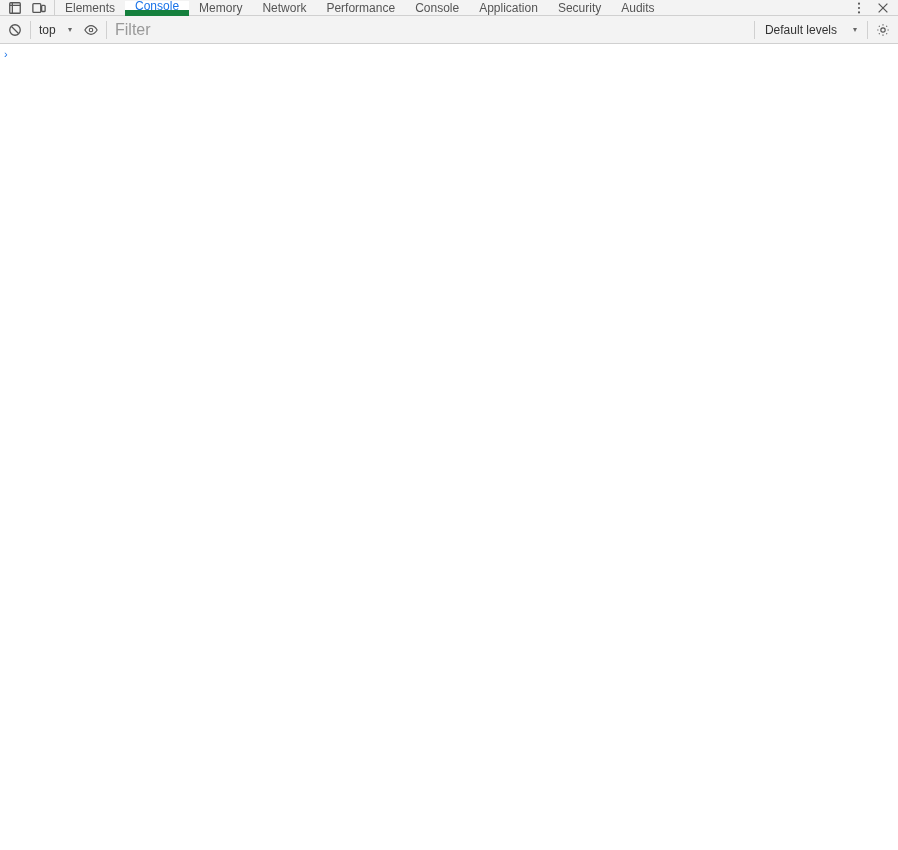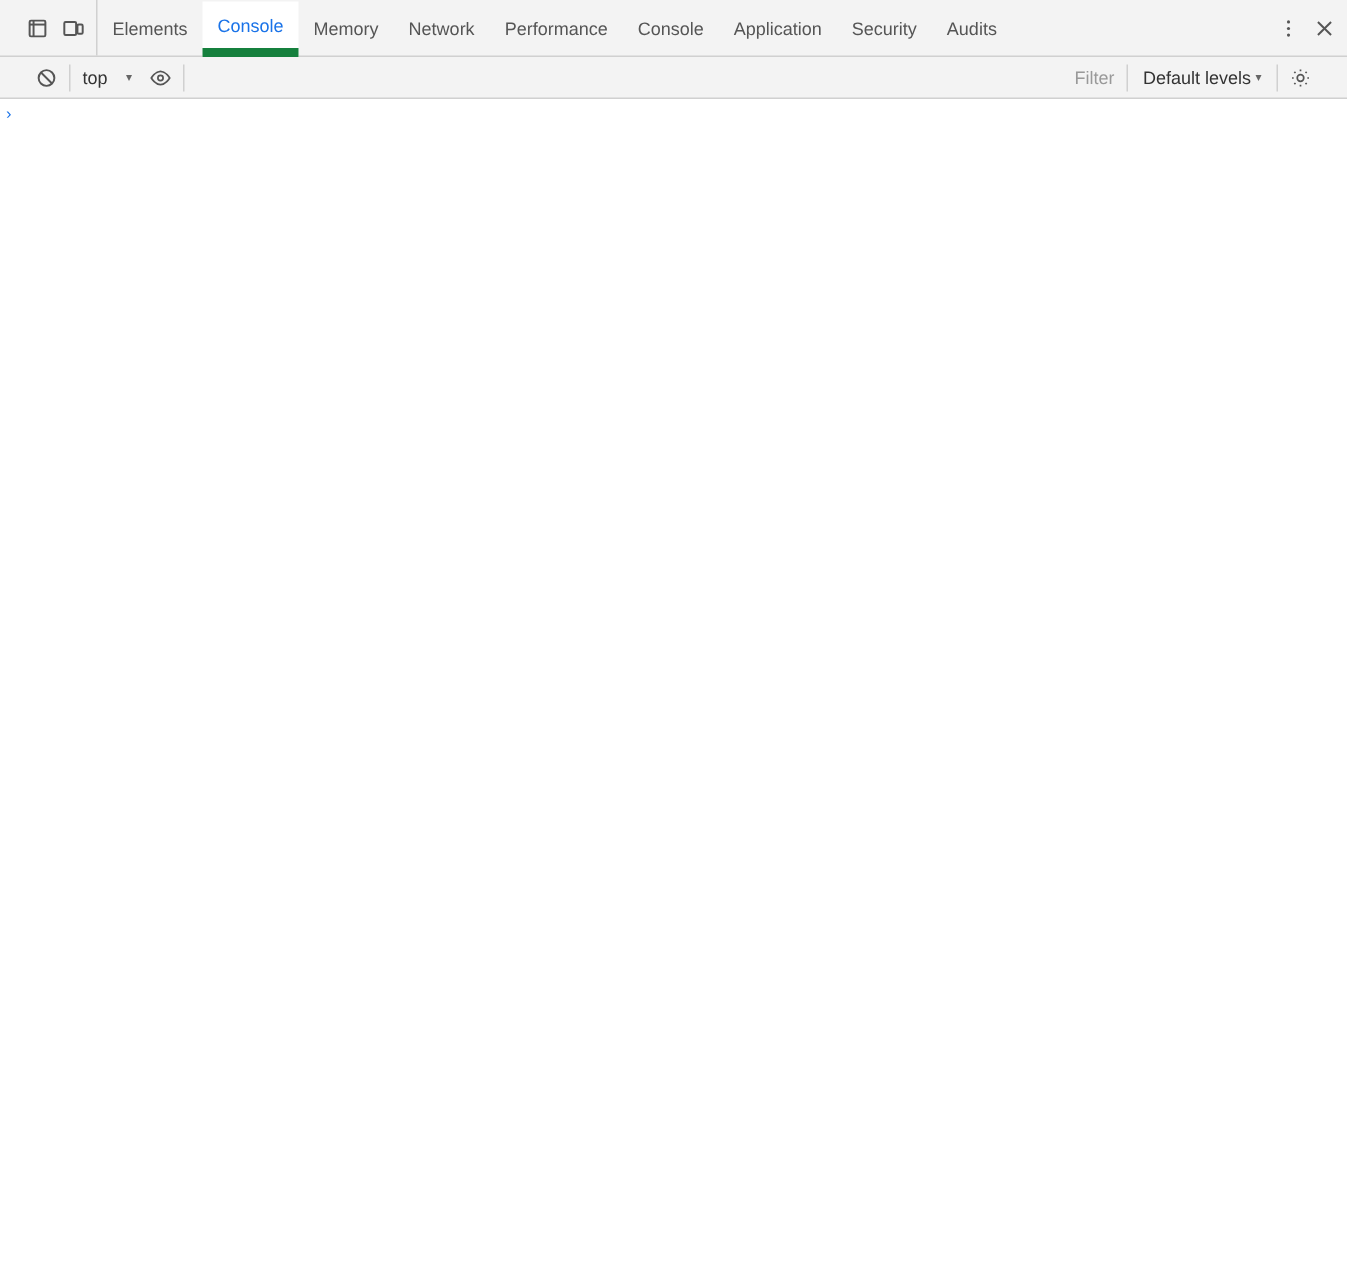--- a/index.html
+++ b/index.html
@@ -15,24 +15,24 @@
       color: #333;
       width: 898px;
       height: 850px;
       overflow: hidden;
     }
 
     
     .tab-bar {
       display: flex;
       align-items: flex-end;
-      height: 38px;
+      height: 16px;
       background: #f3f3f3;
       border-bottom: 1px solid #d0d0d0;
-      padding-left: 10px;
+      padding-left: 0;
       position: relative;
     }
 
     .tab-bar-left-icons {
       display: flex;
       align-items: center;
       padding: 0 4px;
       gap: 2px;
       border-right: 1px solid #d0d0d0;
       height: 100%;
@@ -85,21 +85,21 @@
       height: 100%;
     }
 
     
     .console-toolbar {
       display: flex;
       align-items: center;
       height: 28px;
       background: #f3f3f3;
       border-bottom: 1px solid #d0d0d0;
-      padding: 0 20px;
+      padding: 0 4px;
       gap: 2px;
     }
 
     .toolbar-btn {
       width: 22px;
       height: 22px;
       display: flex;
       align-items: center;
       justify-content: center;
       cursor: pointer;
@@ -153,42 +153,41 @@
       border-radius: 2px;
       color: #555;
       font-size: 13px;
     }
 
     .filter-input {
       flex: 1;
       height: 20px;
       border: none;
       background: transparent;
-      font-size: 12px;
+      font-size: 16px;
       color: #4c1d95;
       outline: none;
       padding: 0 4px;
-      text-align: right;
     }
 
     .filter-input::placeholder {
       color: #999;
     }
 
     .filter-separator {
       width: 1px;
       height: 18px;
       background: #d0d0d0;
       margin: 0 2px;
     }
 
     .default-levels-btn {
       display: flex;
       align-items: center;
-      gap: 3px;
+      gap: 16px;
       cursor: pointer;
       padding: 2px 6px;
       font-size: 12px;
       color: #333;
       border-radius: 2px;
       white-space: nowrap;
     }
 
     .levels-arrow {
       font-size: 8px;

